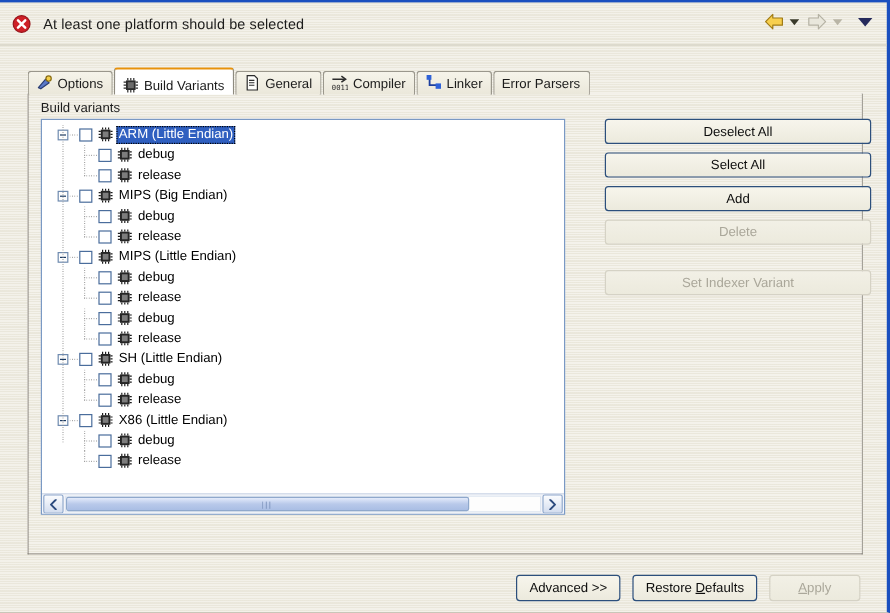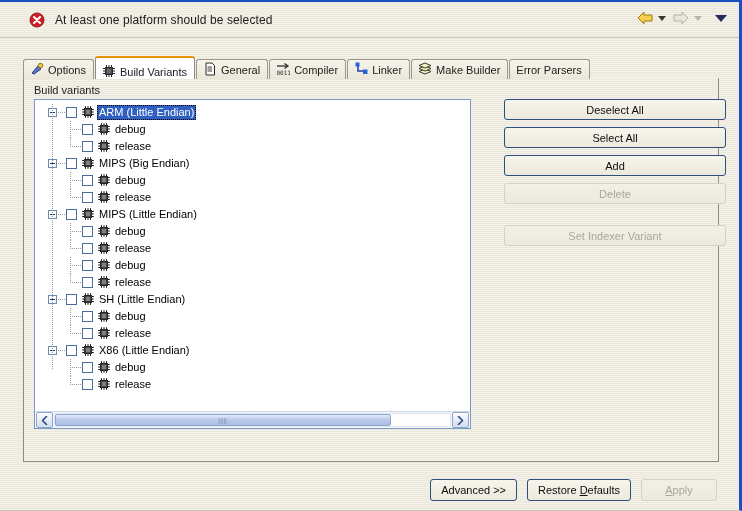--- a/index.html
+++ b/index.html
@@ -25,21 +25,20 @@
     border-right: 3px solid #1a4fbf;
     border-bottom: 1px solid #c9c6b8;
   }
 
   
   #msgbar {
     position: absolute; left: 0; top: 0; right: 0; height: 36px;
     display: flex; align-items: center;
     border-bottom: 1px solid #cfcbbc;
     box-sizing: border-box;
-    padding-left: 19px;
   }
   #msgbar .err-icon {
     margin-left: 10px; width: 16px; height: 16px; flex: 0 0 16px;
     position: relative;
   }
   #msgbar .err-icon svg { display: block; }
   #msgbar .msg-text {
     margin-left: 10px; font-size: 12px; color: #1b1b1b;
     letter-spacing: 0.1px;
   }
@@ -305,30 +304,20 @@
       <span class="ticon">
         <svg width="14" height="14" viewBox="0 0 14 14">
           <path d="M4 1 V9 H10" fill="none" stroke="#1d3f9e" stroke-width="1.5"></path>
           <rect x="1.5" y="0.5" width="4" height="4" fill="#2f62d8"></rect>
           <rect x="9" y="7.5" width="4.5" height="4.5" fill="#2f62d8"></rect>
         </svg>
       </span>
       <span>Linker</span>
     </div>
 
-    <div class="tab">
-      <span class="ticon">
-        <svg width="14" height="14" viewBox="0 0 14 14">
-          <path d="M1 9.5 L7 7 L13 9.5 L7 12 Z" fill="#f2eec2" stroke="#3a3a2a" stroke-width="1"></path>
-          <path d="M1 6.5 L7 4 L13 6.5 L7 9 Z" fill="#f2eec2" stroke="#3a3a2a" stroke-width="1"></path>
-          <path d="M1 3.5 L7 1 L13 3.5 L7 6 Z" fill="#f2eec2" stroke="#3a3a2a" stroke-width="1"></path>
-        </svg>
-      </span>
-      <span>Make Builder</span>
-    </div>
 
     <div class="tab">
       <span>Error Parsers</span>
     </div>
   </div>
 
   <div id="panel">
     <div id="panel-inner">
 
       <div id="grouplabel">Build variants</div>

